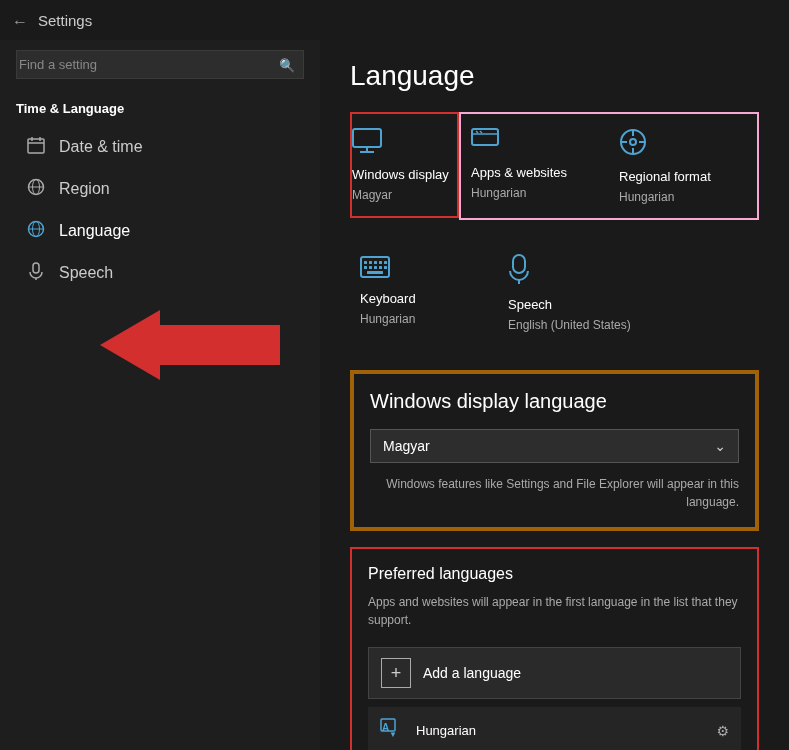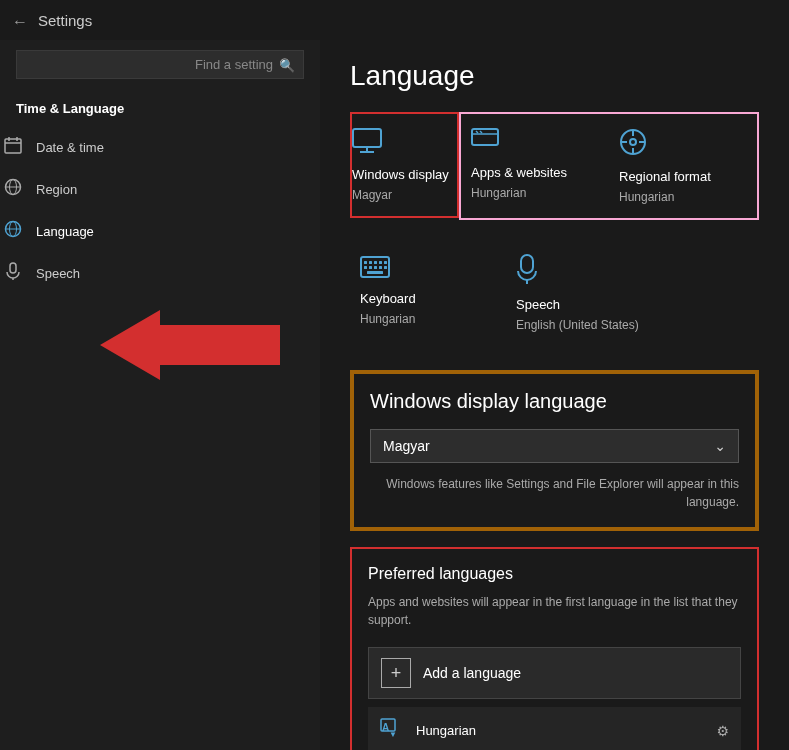--- a/index.html
+++ b/index.html
@@ -54,24 +54,23 @@
 
     .search-box {
       margin: 0 16px 16px 16px;
       position: relative;
     }
     .search-box input {
       width: 100%;
       background: #2d2d2d;
       border: 1px solid #3a3a3a;
       color: #e5e5e5;
-      padding: 6px 30px 6px 10px;
+      padding: 6px 30px 6px 2px;
       font-size: 13px;
       outline: none;
-      text-align: right;
     }
     .search-box input::placeholder { color: #888; }
     .search-icon-wrap {
       position: absolute;
       right: 8px;
       top: 50%;
       transform: translateY(-50%);
       color: #888;
       font-size: 13px;
     }
@@ -80,24 +79,24 @@
       color: #fff;
       font-size: 13px;
       font-weight: 600;
       padding: 6px 16px 10px 16px;
     }
 
     .nav-item {
       display: flex;
       align-items: center;
       gap: 14px;
-      padding: 10px 4px;
+      padding: 10px 27px;
       cursor: pointer;
       color: #ccc;
-      font-size: 13px;
+      font-size: 16px;
     }
     .nav-item.active { color: #fff; }
     .nav-item .nav-icon {
       width: 18px;
       text-align: center;
       font-size: 16px;
       color: #aaa;
     }
 
     
@@ -254,21 +253,21 @@
       align-items: flex-start;
       gap: 6px;
       width: 148px;
     }
     .top-card .card-icon { color: #4fa3d3; font-size: 26px; }
     .top-card .card-title { font-size: 13px; color: #fff; }
     .top-card .card-sub { font-size: 12px; color: #aaa; }
 
     .bottom-cards {
       display: flex;
-      gap: 8px;
+      gap: 0;
     }
     .bottom-card {
       padding: 14px 10px;
       cursor: pointer;
       display: flex;
       flex-direction: column;
       align-items: flex-start;
       gap: 6px;
       width: 148px;
     }

